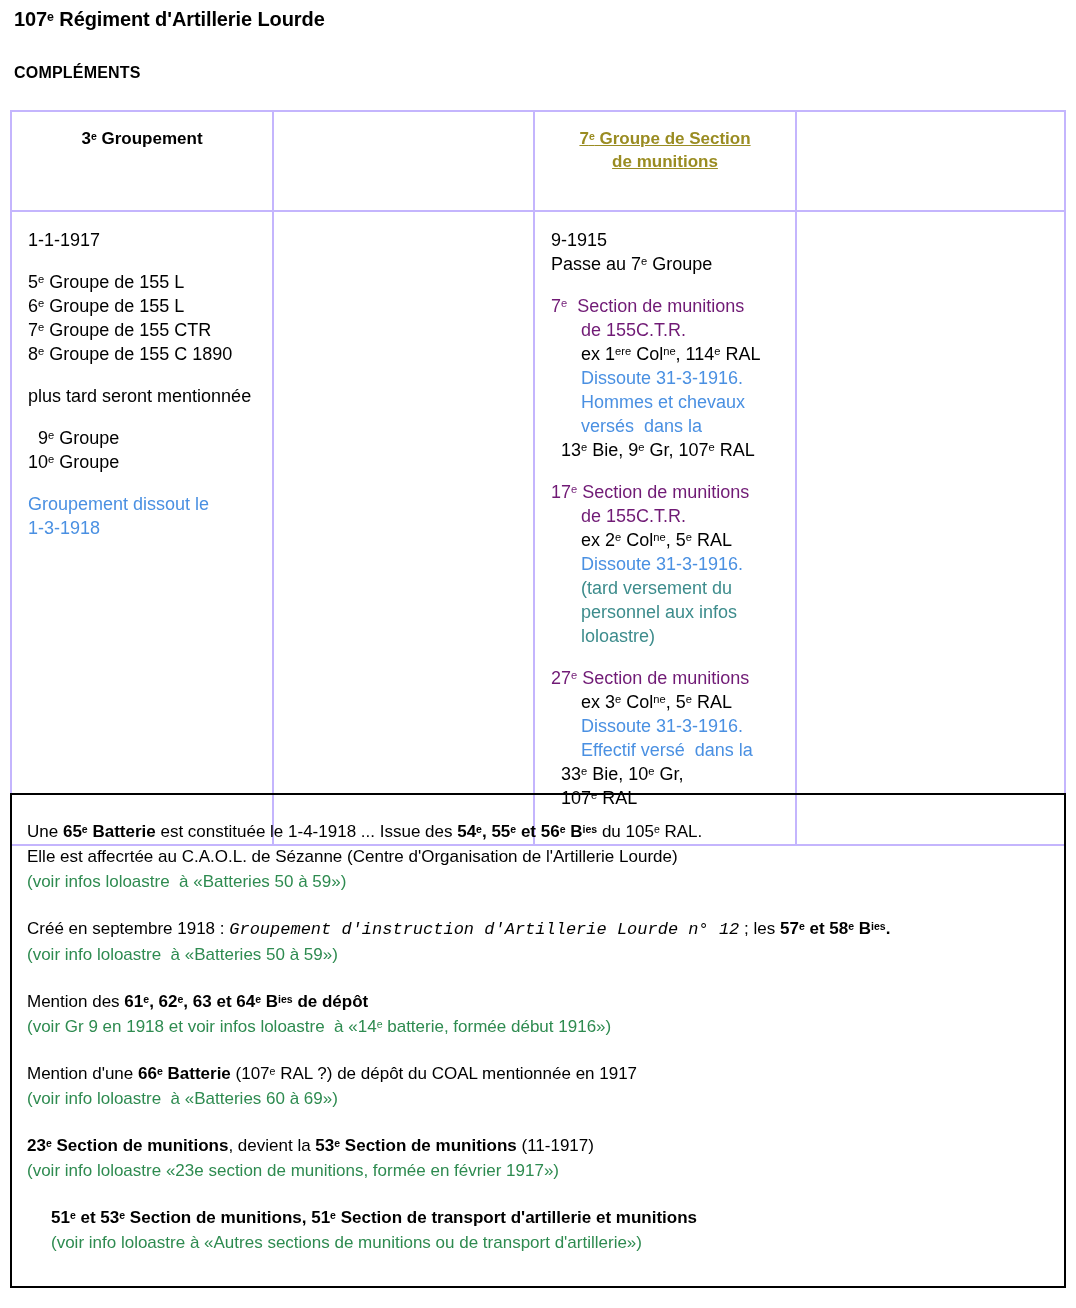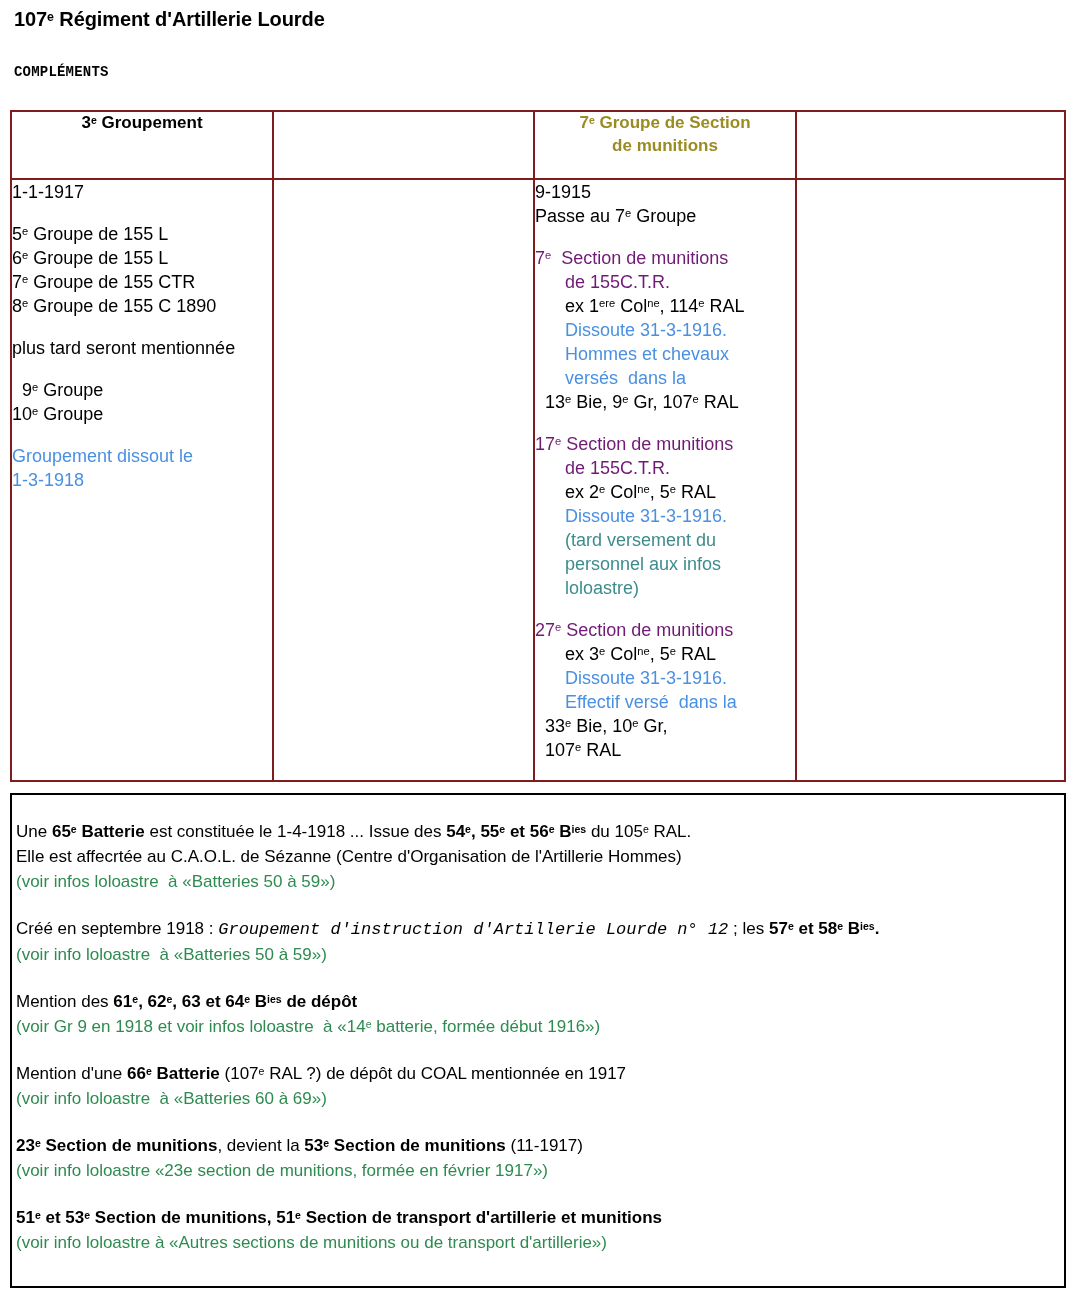--- a/index.html
+++ b/index.html
@@ -28,57 +28,56 @@
     top: 8px;
     font-size: 20px;
     font-weight: bold;
     letter-spacing: -0.1px;
     white-space: nowrap;
   }
   .doc-subtitle {
     position: absolute;
     left: 14px;
     top: 64px;
-    font-size: 14px;
+    font-size: 16px;
     font-weight: bold;
     letter-spacing: 0.2px;
     white-space: nowrap;
-    font-family: Liberation Mono, monospace;
   }
 
   
   .main-table {
     position: absolute;
     left: 10px;
     top: 110px;
     width: 1056px;
     border-collapse: collapse;
     table-layout: fixed;
   }
   .main-table td {
-    border: 2px solid #7f1d1d;
+    border: 2px solid #c4b5fd;
     vertical-align: top;
-    padding: 0;
+    padding: 16px;
   }
   .col-a { width: 262px; }
   .col-b { width: 261px; }
   .col-c { width: 262px; }
   .col-d { width: 269px; }
 
   .hdr-cell {
     height: 66px;
     text-align: center;
     vertical-align: middle;
   }
   .hdr-text {
     font-size: 17px;
     font-weight: bold;
     line-height: 1.35;
   }
-  .hdr-olive { color: #9a8c22; }
+  .hdr-olive { color: #9a8c22; text-decoration: underline; }
 
   .body-cell {
     height: 600px;
     padding: 12px 10px 8px 10px;
   }
 
   
   .ln {
     font-size: 18px;
     line-height: 24px;
@@ -100,24 +99,24 @@
 
   
   .notes-box {
     position: absolute;
     left: 10px;
     top: 793px;
     width: 1056px;
     height: 495px;
     box-sizing: border-box;
     border: 2px solid #000000;
-    padding: 24px 12px 10px 4px;
+    padding: 24px 12px 10px 15px;
   }
   .note-block { margin-bottom: 22px; }
-  .note-block:last-child { margin-bottom: 0; }
+  .note-block:last-child { margin-bottom: 0; margin-left: 24px; }
   .note-line {
     font-size: 17px;
     line-height: 25px;
     white-space: nowrap;
   }
   .note-ref {
     color: #2e8b50;
     font-size: 17px;
     line-height: 25px;
     white-space: nowrap;
@@ -208,21 +207,21 @@
         </td>
         <td class="body-cell"></td>
       </tr>
     </tbody>
   </table>
 
   <div class="notes-box">
     <div>
         <div class="note-block">
           <div class="note-line">Une <b>65<sup>e</sup> Batterie</b> est constituée le 1-4-1918 ... Issue des <b>54<sup>e</sup>, 55<sup>e</sup> et 56<sup>e</sup> B<sup>ies</sup></b> du 105<sup>e</sup> RAL.</div>
-          <div class="note-line">Elle est affecrtée au C.A.O.L. de Sézanne (Centre d'Organisation de l'Artillerie Hommes)</div>
+          <div class="note-line">Elle est affecrtée au C.A.O.L. de Sézanne (Centre d'Organisation de l'Artillerie Lourde)</div>
           <div class="note-ref">(voir infos loloastre&nbsp; à «Batteries 50 à 59»)</div>
         </div>
         <div class="note-block">
           <div class="note-line">Créé en septembre 1918 : <i>Groupement d'instruction d'Artillerie Lourde n° 12</i> ; les <b>57<sup>e</sup> et 58<sup>e</sup> B<sup>ies</sup>.</b></div>
           <div class="note-ref">(voir info loloastre&nbsp; à «Batteries 50 à 59»)</div>
         </div>
         <div class="note-block">
           <div class="note-line">Mention des <b>61<sup>e</sup>, 62<sup>e</sup>, 63 et 64<sup>e</sup> B<sup>ies</sup> de dépôt</b></div>
           <div class="note-ref">(voir Gr 9 en 1918 et voir infos loloastre&nbsp; à «14<sup>e</sup> batterie, formée début 1916»)</div>
         </div>

